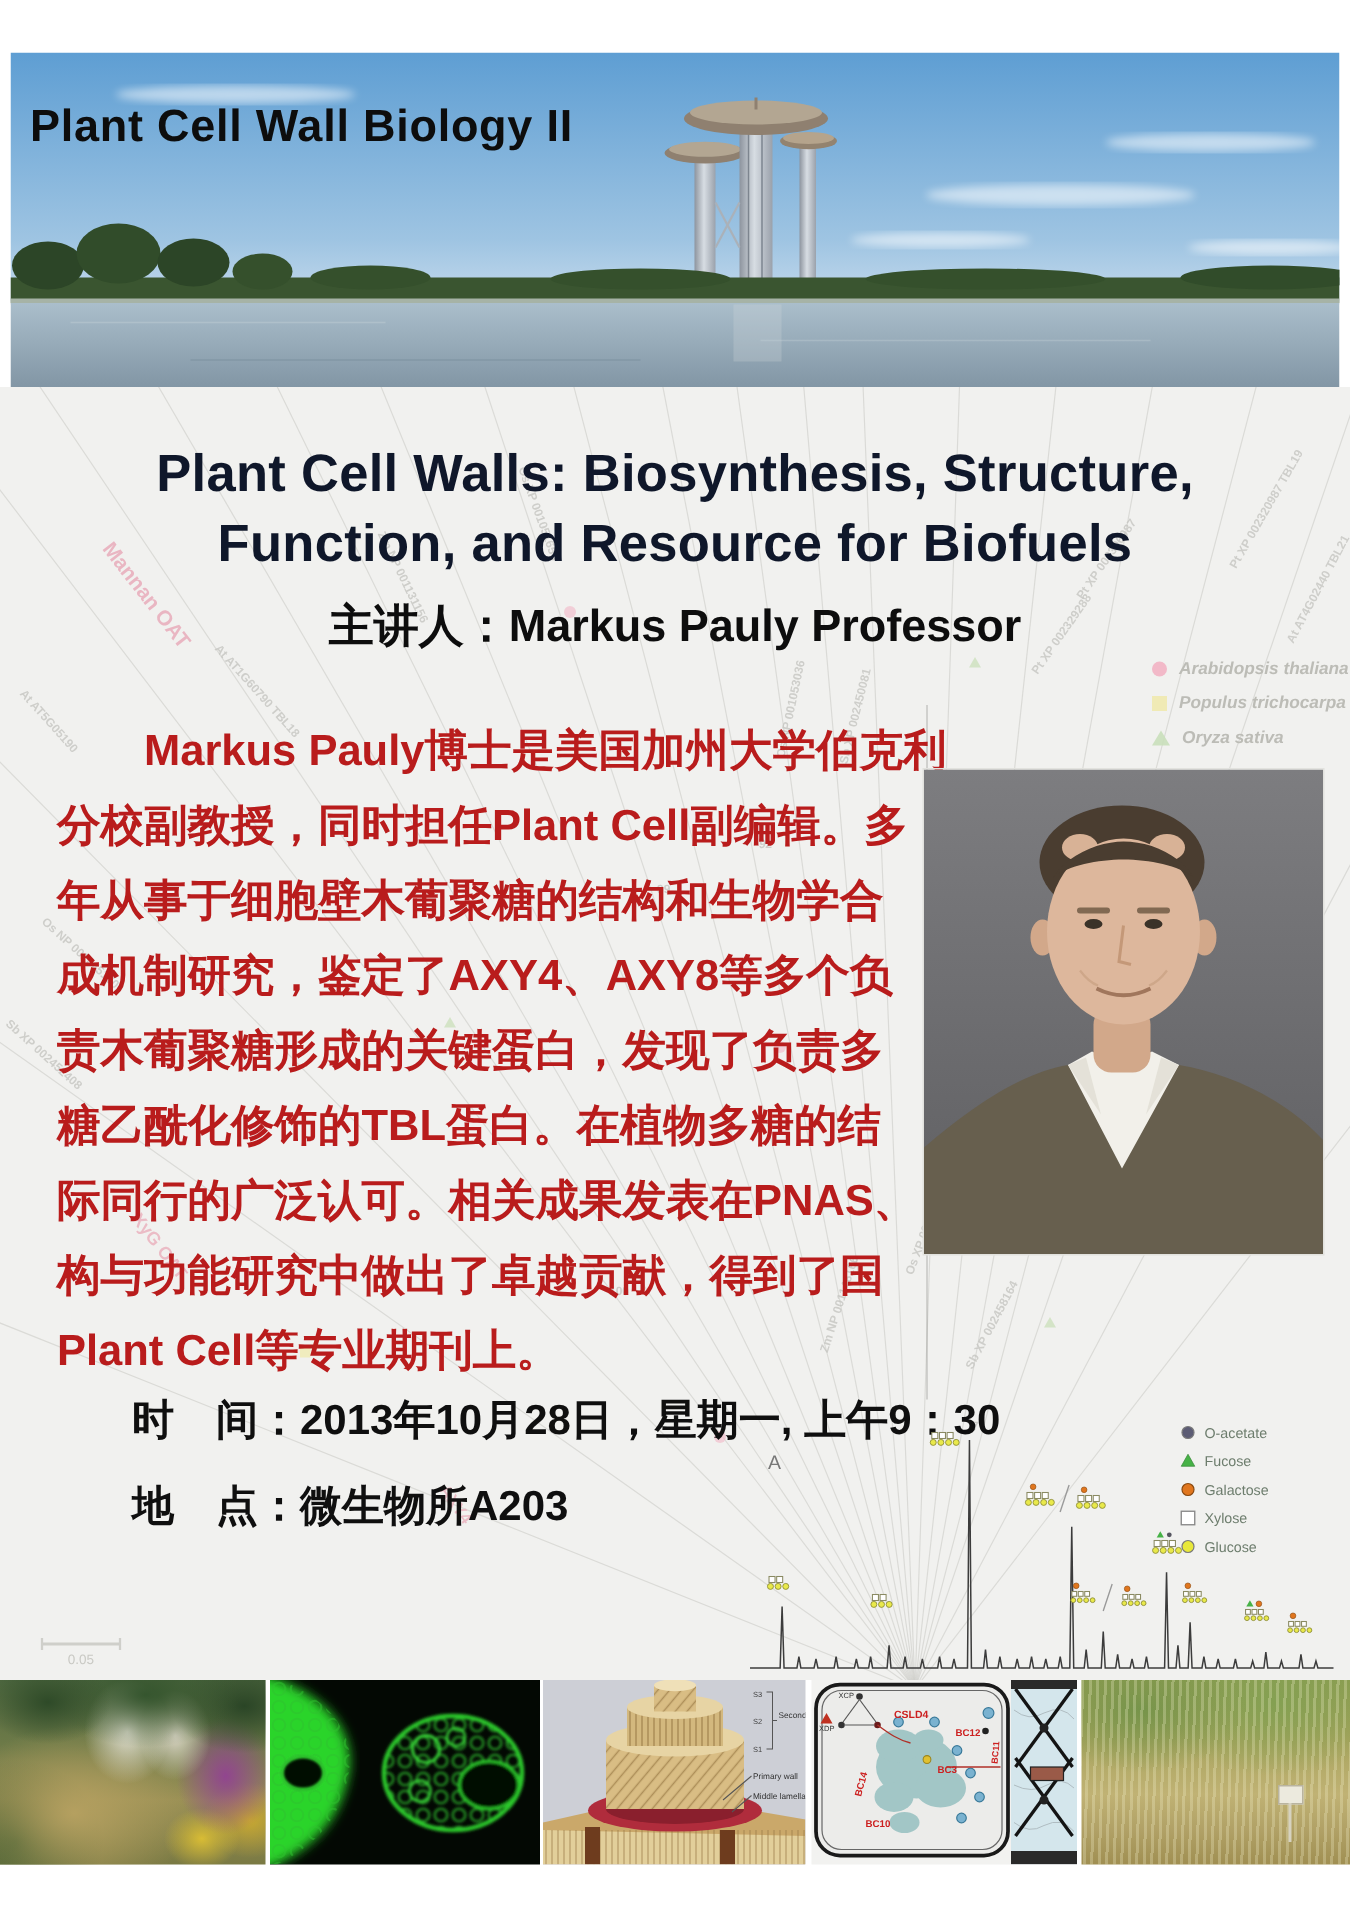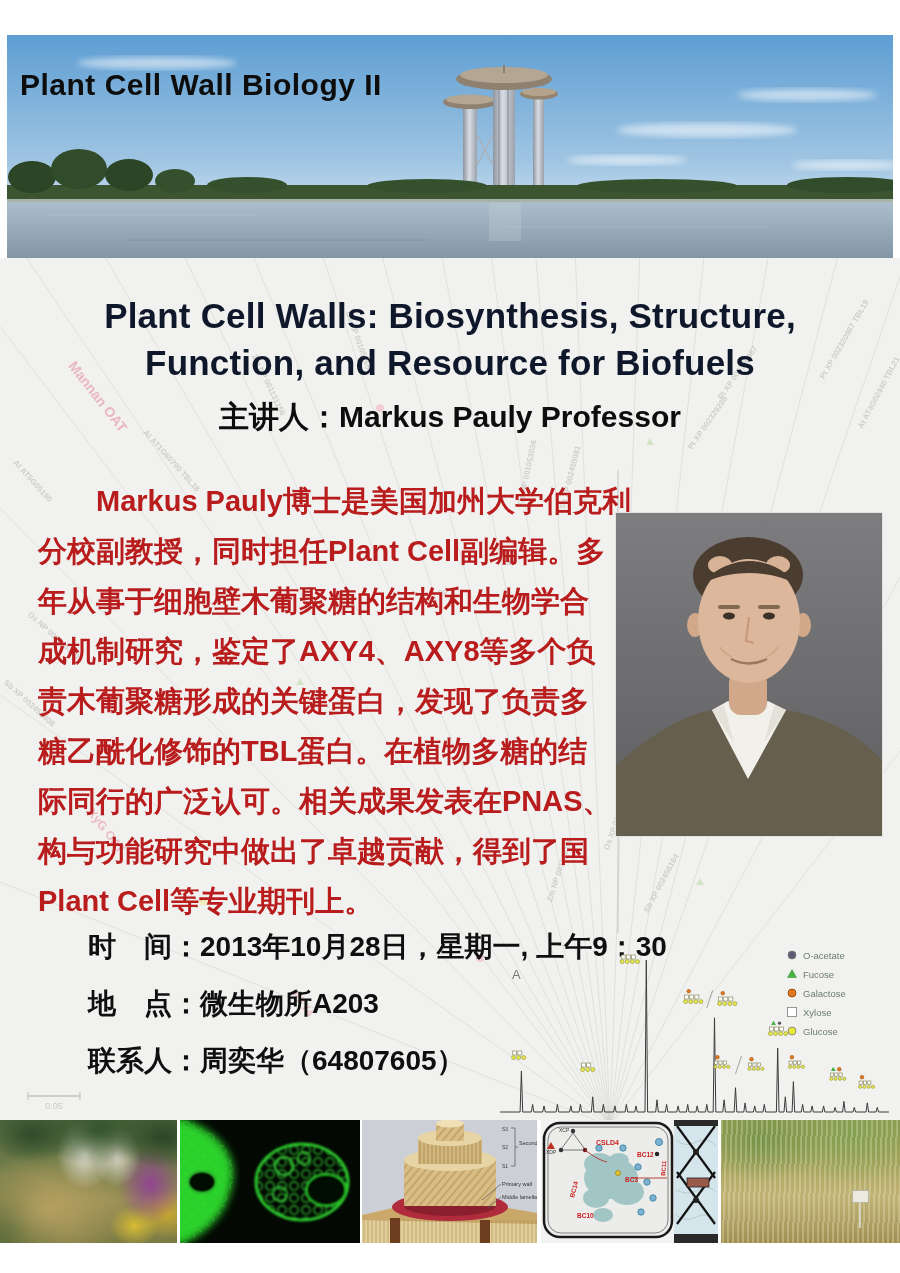--- a/index.html
+++ b/index.html
@@ -195,20 +195,34 @@
       <div class="faint-label" style="left: 700px; top: 540px; font-size: 8px; color: rgb(198, 198, 194); transform: rotate(0deg);">59</div>
     </div>
 
   <div id="main-title">
     <div>Plant Cell Walls: Biosynthesis, Structure,</div>
     <div>Function, and Resource for Biofuels</div>
   </div>
 
   <div id="speaker">主讲人：Markus Pauly  Professor</div>
 
+  <div id="species-legend">
+      <div class="sp-row">
+        <span class="sp-marker sp-circle" style="background: rgb(242, 179, 195);"></span>
+        <span class="sp-label">Arabidopsis thaliana</span>
+      </div>
+      <div class="sp-row">
+        <span class="sp-marker sp-square" style="background: rgb(239, 233, 174);"></span>
+        <span class="sp-label">Populus trichocarpa</span>
+      </div>
+      <div class="sp-row">
+        <span class="sp-marker sp-triangle" style="border-bottom-color: rgb(201, 223, 186);"></span>
+        <span class="sp-label">Oryza sativa</span>
+      </div>
+    </div>
 
   <div id="bio-block">
       <div class="bio-line">Markus Pauly博士是美国加州大学伯克利</div>
       <div class="bio-line">分校副教授，同时担任Plant Cell副编辑。多</div>
       <div class="bio-line">年从事于细胞壁木葡聚糖的结构和生物学合</div>
       <div class="bio-line">成机制研究，鉴定了AXY4、AXY8等多个负</div>
       <div class="bio-line">责木葡聚糖形成的关键蛋白，发现了负责多</div>
       <div class="bio-line">糖乙酰化修饰的TBL蛋白。在植物多糖的结</div>
       <div class="bio-line">际同行的广泛认可。相关成果发表在PNAS、</div>
       <div class="bio-line">构与功能研究中做出了卓越贡献，得到了国</div>
@@ -243,21 +257,20 @@
       <path d="M133,104 L130,128 L138,130" fill="none" stroke="#c49878" stroke-width="2"></path>
       <path d="M115,146 Q133,155 151,146" fill="none" stroke="#a0765c" stroke-width="2.5"></path>
       <path d="M104,134 Q110,142 116,144" fill="none" stroke="#c8a081" stroke-width="1.5" opacity=".7"></path>
       <path d="M162,134 Q156,142 150,144" fill="none" stroke="#c8a081" stroke-width="1.5" opacity=".7"></path>
     </svg>
   </div>
 
   <div id="details-block">
       <div class="detail-line">时　间：2013年10月28日，星期一, 上午9：30</div>
       <div class="detail-line">地　点：微生物所A203</div>
-      <div class="detail-line">联系人：周奕华（64807605）</div>
     </div>
 
   <svg id="spec" width="393" height="173" viewBox="0 0 393 173">
       <path d="M2,167 L22.1,167 L23.4,126.0 L24.7,167 L33.3,167 L34.6,159.4 L35.9,167 L44.7,167 L46.0,160.9 L47.3,167 L58.1,167 L59.4,159.4 L60.7,167 L71.6,167 L72.9,160.9 L74.2,167 L81.1,167 L82.4,159.4 L83.7,167 L93.4,167 L94.7,151.8 L96.0,167 L104.1,167 L105.4,159.4 L106.7,167 L115.6,167 L116.9,160.9 L118.2,167 L127.1,167 L128.4,159.4 L129.7,167 L136.7,167 L138.0,160.9 L139.3,167 L147.0,167 L148.3,15.0 L149.6,167 L157.7,167 L159.0,154.8 L160.3,167 L167.3,167 L168.6,159.4 L169.9,167 L178.8,167 L180.1,160.9 L181.4,167 L188.4,167 L189.7,159.4 L191.0,167 L197.9,167 L199.2,160.9 L200.5,167 L207.5,167 L208.8,159.4 L210.1,167 L215.2,167 L216.5,72.8 L217.8,167 L224.8,167 L226.1,154.8 L227.4,167 L236.2,167 L237.5,142.7 L238.8,167 L245.8,167 L247.1,157.9 L248.4,167 L255.4,167 L256.7,160.9 L258.0,167 L265.0,167 L266.3,159.4 L267.6,167 L278.4,167 L279.7,103.2 L281.0,167 L286.0,167 L287.3,151.8 L288.6,167 L294.1,167 L295.4,136.6 L296.7,167 L303.3,167 L304.6,159.4 L305.9,167 L312.8,167 L314.1,160.9 L315.4,167 L324.3,167 L325.6,160.9 L326.9,167 L335.8,167 L337.1,162.4 L338.4,167 L344.6,167 L345.9,156.4 L347.2,167 L355.0,167 L356.3,162.4 L357.6,167 L368.0,167 L369.3,157.9 L370.6,167 L378.0,167 L379.3,162.4 L380.6,167 L391,167" fill="none" stroke="#3c3c3c" stroke-width="1"></path>
       <text x="14" y="34" font-size="13" fill="#787878">A</text>
       <circle cx="294" cy="10" r="4" fill="#5c5c74" stroke="#7a7a7a" stroke-width="0.8"></circle>
       <text x="305" y="13.5" font-size="9.5" fill="#6d7d6d">O-acetate</text>
       <path d="M294,24.5 l4.5,8 l-9,0 z" fill="#46b246" stroke="#3a8a3a" stroke-width="0.5"></path>
       <text x="305" y="32.5" font-size="9.5" fill="#6d7d6d">Fucose</text>
       <circle cx="294" cy="48" r="4" fill="#e0761e" stroke="#8a4a10" stroke-width="0.8"></circle>

